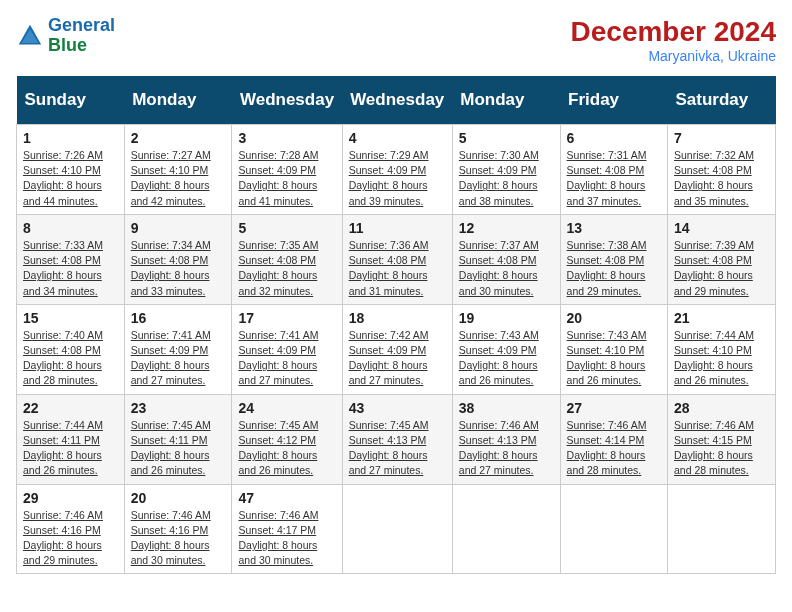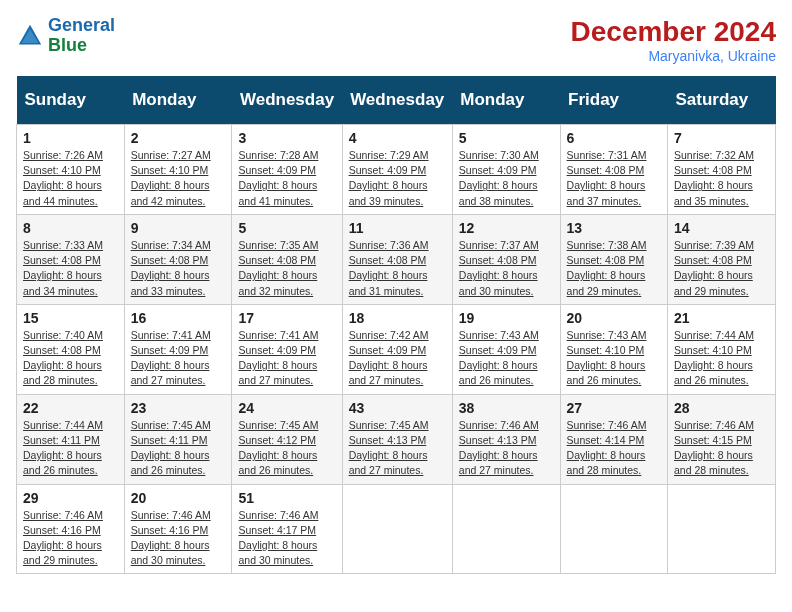--- a/index.html
+++ b/index.html
@@ -363,21 +363,21 @@
         </td>
         <td>
           <span class="day-number">20</span>
           <div class="day-info">
             Sunrise: 7:46 AM<br>
             Sunset: 4:16 PM<br>
             Daylight: 8 hours and 30 minutes.
           </div>
         </td>
         <td>
-          <span class="day-number">51</span>
+          <span class="day-number">47</span>
           <div class="day-info">
             Sunrise: 7:46 AM<br>
             Sunset: 4:17 PM<br>
             Daylight: 8 hours and 30 minutes.
           </div>
         </td>
         <td class="empty-cell"></td>
         <td class="empty-cell"></td>
         <td class="empty-cell"></td>
         <td class="empty-cell"></td>

